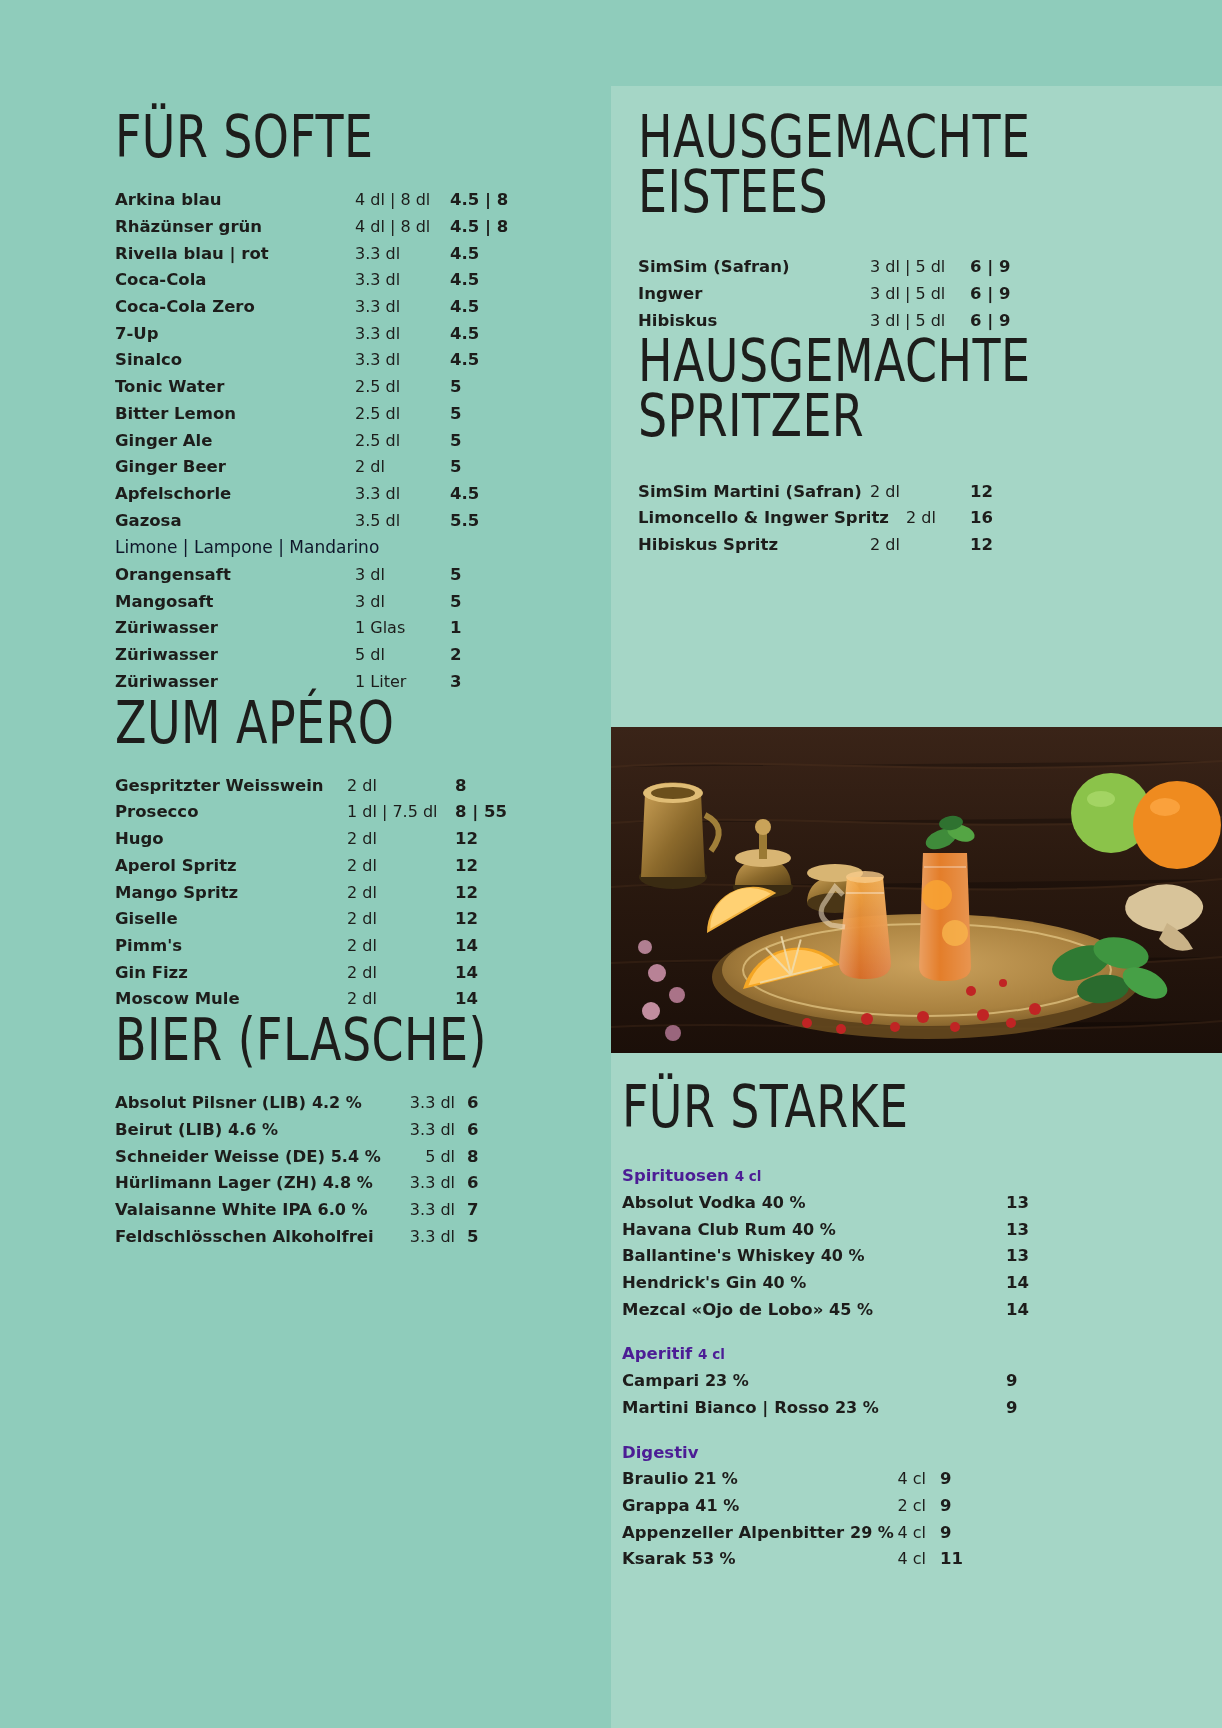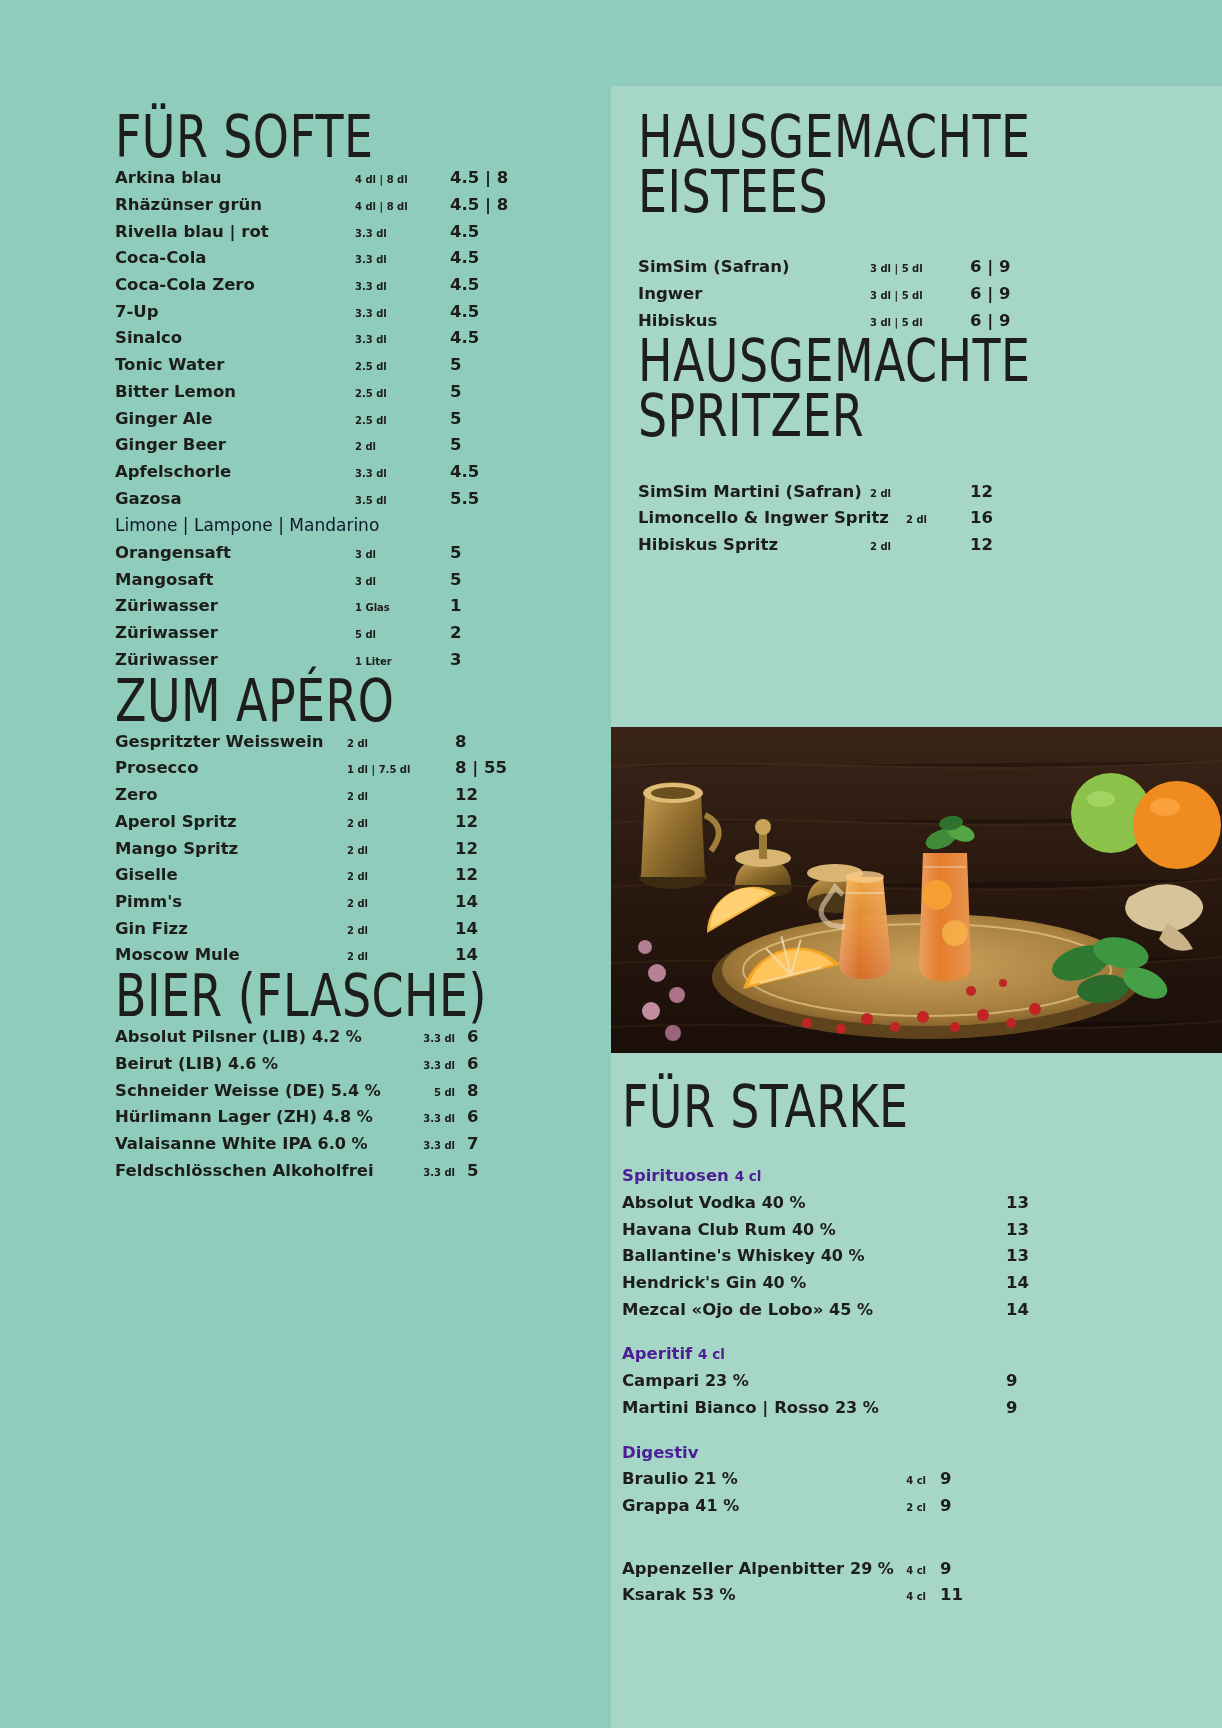--- a/index.html
+++ b/index.html
@@ -47,39 +47,40 @@
     color: #1d1d1b;
     letter-spacing: 0.5px;
     margin: 0;
     line-height: 0.95;
     transform: scaleX(0.88);
     transform-origin: left center;
   }
   .title-xl { font-size: 58px; }
 
   .items {
+    margin-top: 22px;
   }
   .row {
     display: flex;
     align-items: baseline;
     line-height: 1.62;
     color: #1d1d1b;
   }
   .nm {
     font-size: 16.5px;
     font-weight: bold;
     white-space: nowrap;
   }
   .nm .pct {
     font-weight: bold;
     font-size: 16px;
   }
   .sz {
-    font-size: 10px;
-    font-weight: bold;
+    font-size: 16px;
+    font-weight: normal;
     white-space: nowrap;
   }
   .pr {
     font-size: 16.5px;
     font-weight: bold;
     white-space: nowrap;
   }
   .variants {
     font-size: 17px;
     font-weight: normal;
@@ -244,21 +245,21 @@
           <span class="nm">Gespritzter Weisswein</span>
           <span class="sz">2 dl</span>
           <span class="pr">8</span>
         </div>
       <div class="row">
           <span class="nm">Prosecco</span>
           <span class="sz">1 dl | 7.5 dl</span>
           <span class="pr">8 | 55</span>
         </div>
       <div class="row">
-          <span class="nm">Zero</span>
+          <span class="nm">Hugo</span>
           <span class="sz">2 dl</span>
           <span class="pr">12</span>
         </div>
       <div class="row">
           <span class="nm">Aperol Spritz</span>
           <span class="sz">2 dl</span>
           <span class="pr">12</span>
         </div>
       <div class="row">
           <span class="nm">Mango Spritz</span>
@@ -561,21 +562,21 @@
           <span class="nm" style="width:246px;"><span>Braulio</span> <span class="pct">21 %</span></span>
           <span class="sz" style="width:58px;text-align:right;padding-right:14px;">4 cl</span>
           <span class="pr">9</span>
         </div>
       <div class="row">
           <span class="nm" style="width:246px;"><span>Grappa</span> <span class="pct">41 %</span></span>
           <span class="sz" style="width:58px;text-align:right;padding-right:14px;">2 cl</span>
           <span class="pr">9</span>
         </div>
       <div class="row">
-          <span class="nm" style="width:246px;margin-top:36px;"><span>Appenzeller Alpenbitter</span> <span class="pct">29 %</span></span>
+          <span class="nm" style="width:246px;"><span>Appenzeller Alpenbitter</span> <span class="pct">29 %</span></span>
           <span class="sz" style="width:58px;text-align:right;padding-right:14px;">4 cl</span>
           <span class="pr">9</span>
         </div>
       <div class="row">
           <span class="nm" style="width:246px;"><span>Ksarak</span> <span class="pct">53 %</span></span>
           <span class="sz" style="width:58px;text-align:right;padding-right:14px;">4 cl</span>
           <span class="pr">11</span>
         </div>
     </div>
   </div>

